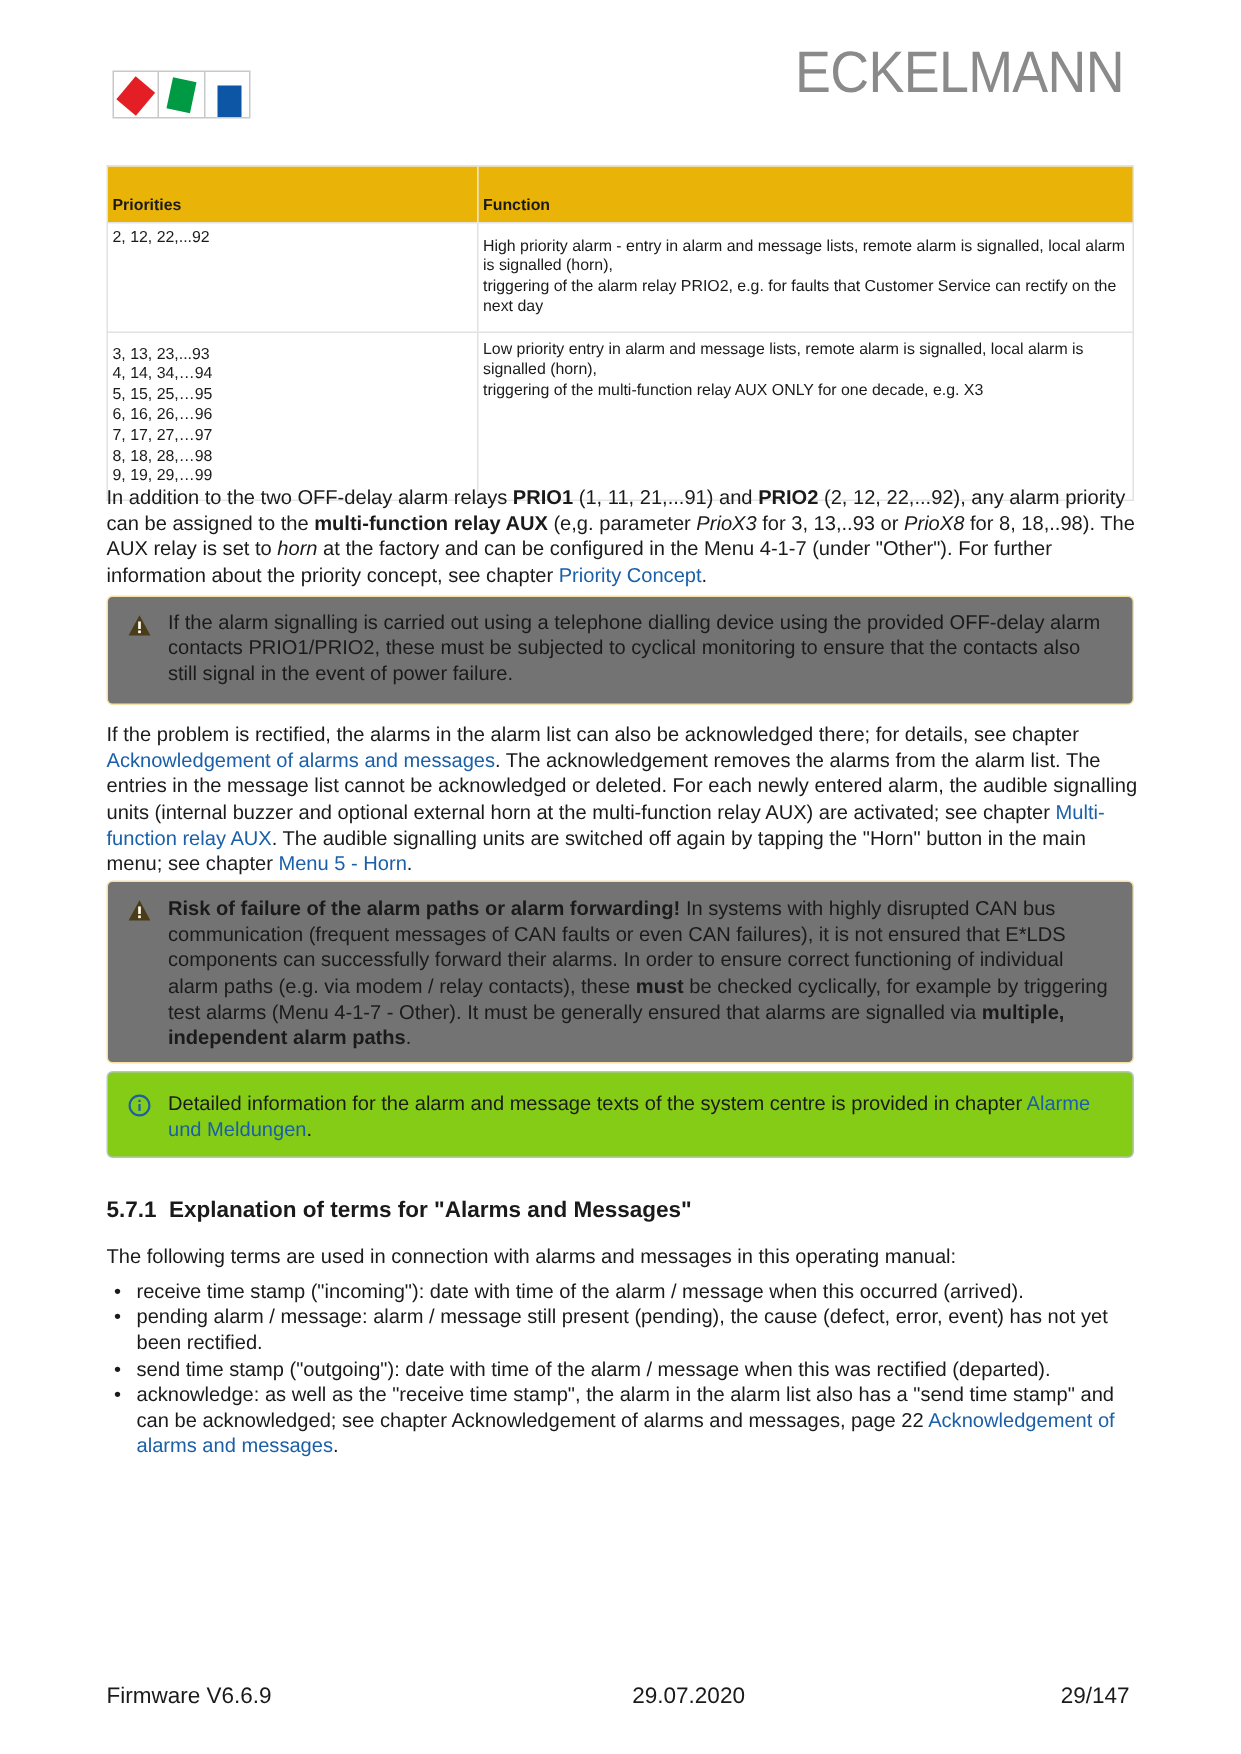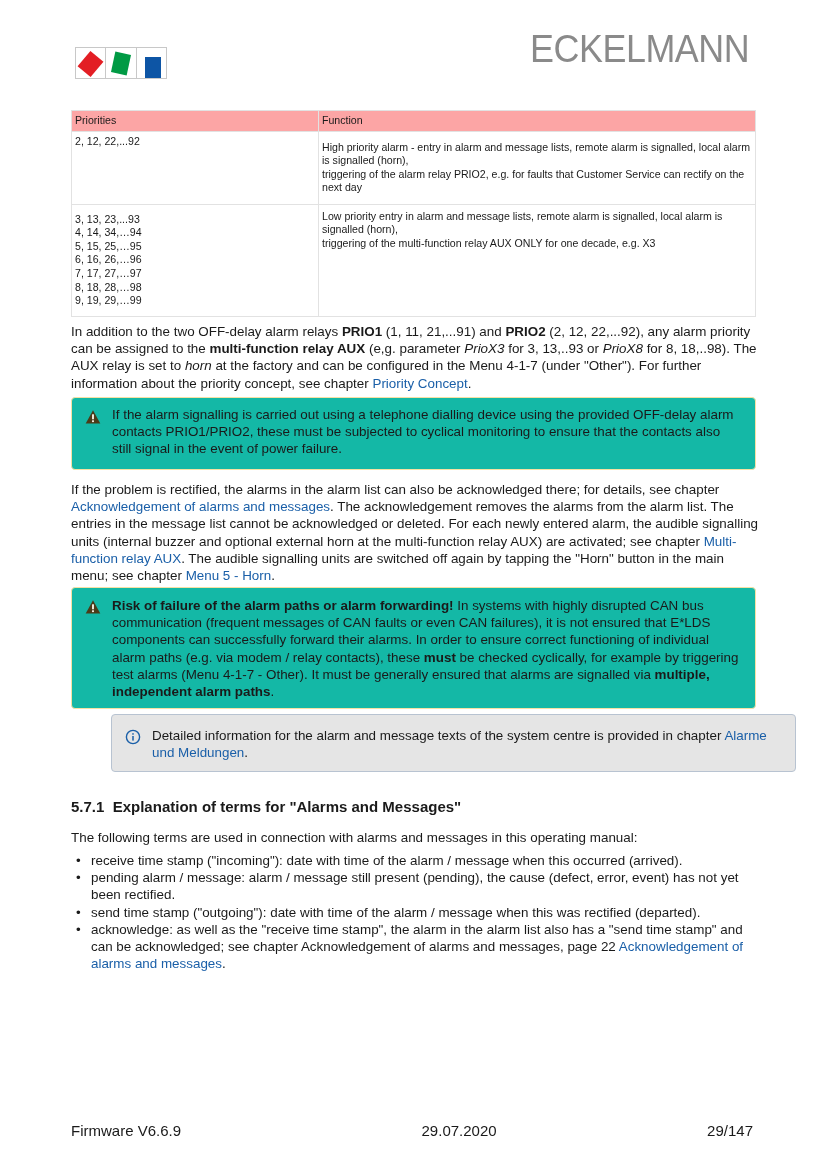--- a/index.html
+++ b/index.html
@@ -46,41 +46,41 @@
   .prio-table {
     position: absolute; left: 71px; top: 110px; width: 685px;
     border-collapse: collapse;
     font-size: 10.6px; line-height: 13.6px;
   }
   .prio-table th, .prio-table td {
     border: 1px solid #e2e2e2;
     text-align: left; vertical-align: top;
     padding: 3px 4px 3px 3px;
   }
-  .prio-table th { background: #fca5a5; font-weight: 400; height: 20px; padding-top: 3px; }
+  .prio-table th { background: #eab308; font-weight: 700; height: 20px; padding-top: 20px; }
   .prio-table th:first-child, .prio-table td:first-child { width: 247px; }
   .prio-table tr.r1 td { height: 73px; }
   .prio-table tr.r1 td.fn { padding-top: 9px; }
   .prio-table tr.r2 td { height: 112px; }
   .prio-table tr.r2 td.pr { padding-top: 8px; margin-left: 28px; }
   .prio-table tr.r2 td.fn { padding-top: 5px; }
   .stack span { display: block; }
 
   
   .para { position: absolute; left: 71px; width: 690px; }
   .p1 { top: 323px; }
   .p2 { top: 481px; }
 
   .callout {
     position: absolute; left: 71px; width: 685px;
     border-radius: 4px;
     padding: 8px 14px 8px 40px;
   }
-  .warn { background: #14b8a6; border: 1px solid #f6e1a4; }
-  .info { background: #e5e5e5; border: 1px solid #b8c3d1; margin-left: 40px; }
+  .warn { background: #737373; border: 1px solid #f6e1a4; }
+  .info { background: #84cc16; border: 1px solid #b8c3d1; }
   .c1 { top: 397px; height: 73px; padding-top: 8px; }
   .c2 { top: 587px; height: 122px; padding-top: 9px; }
   .c3 { top: 714px; height: 58px; padding-top: 12px; }
   .callout .ico {
     position: absolute; left: 13px; top: 11px; width: 16px; height: 16px;
   }
   .c3 .ico { top: 14px; }
 
   .h3 {
     position: absolute; left: 71px; top: 798px;

